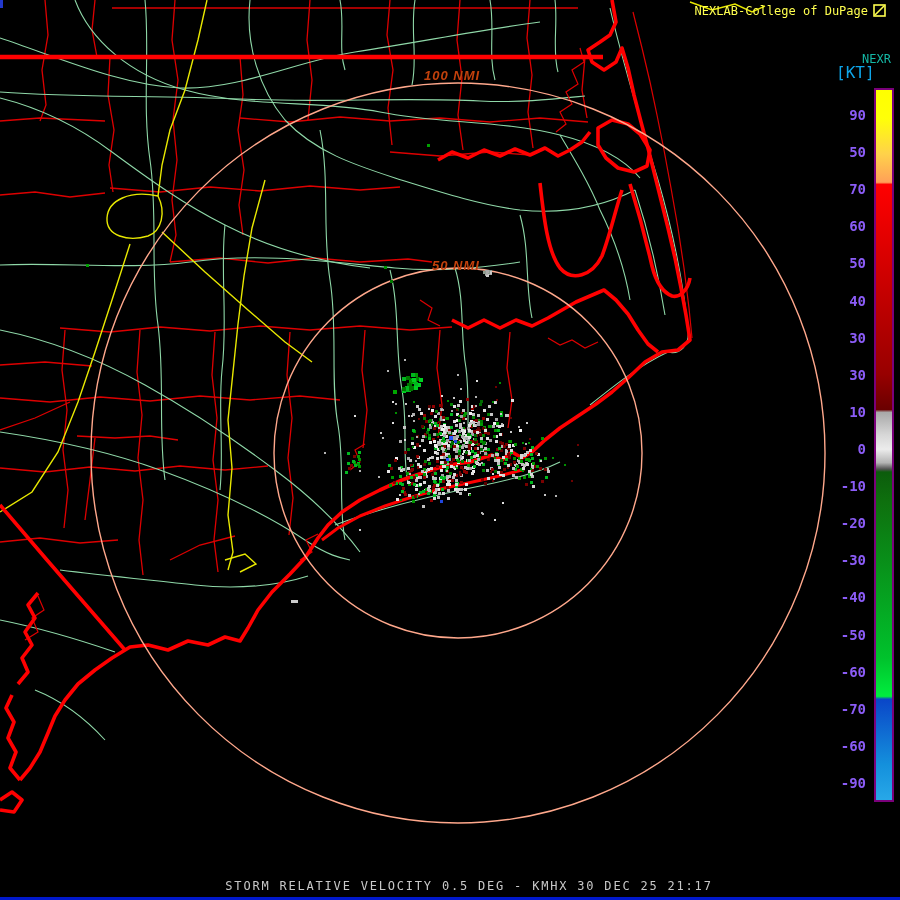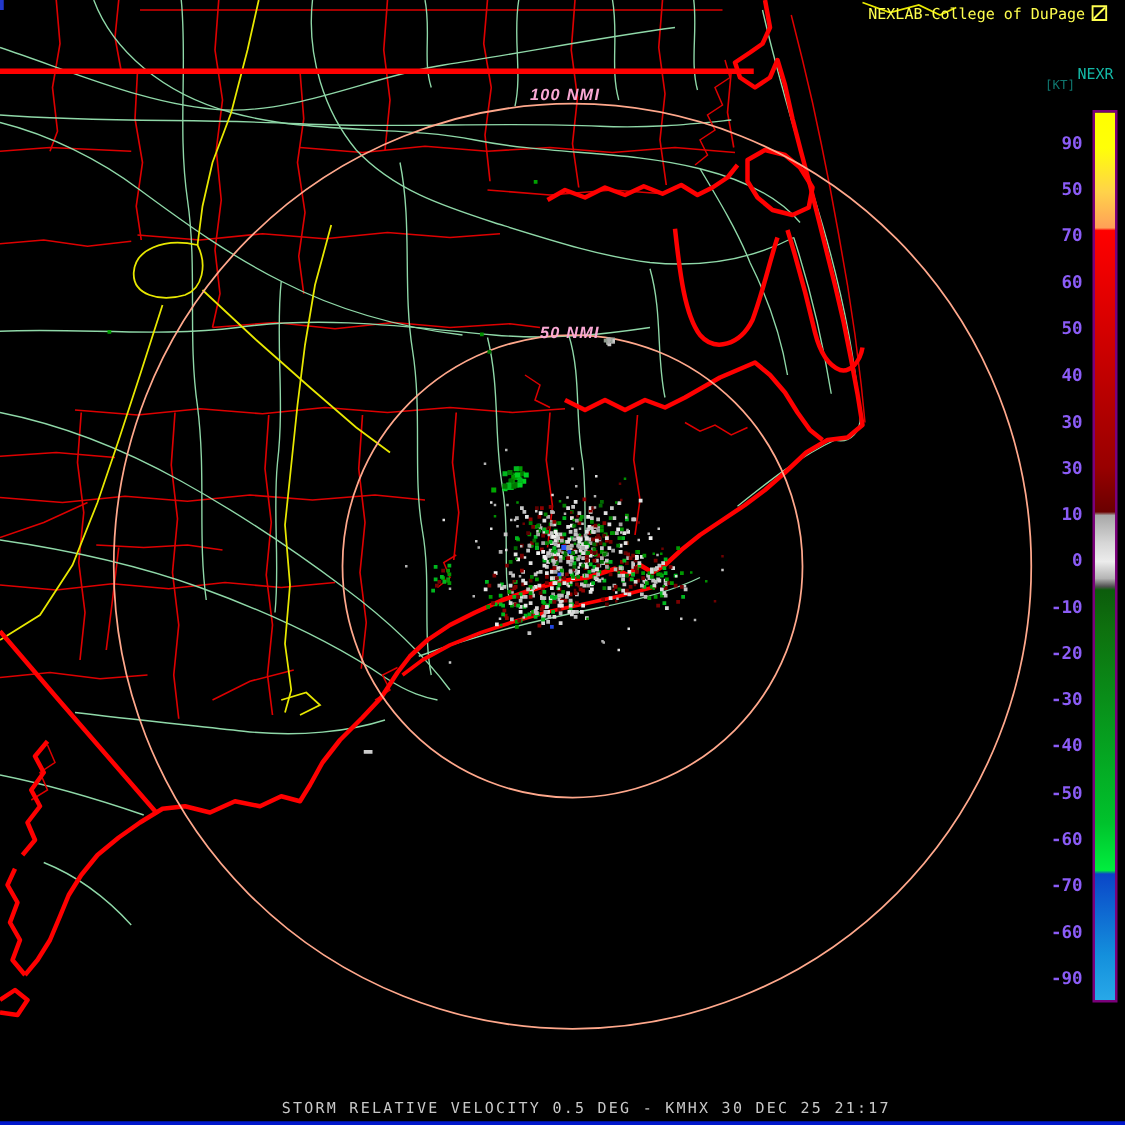--- a/index.html
+++ b/index.html
@@ -3,36 +3,36 @@
 <meta charset="utf-8">
 <style>
   html,body{margin:0;padding:0;background:#000;}
   #viewport{position:relative;width:900px;height:900px;background:#000;overflow:hidden;
     font-family:"DejaVu Sans Mono", monospace;}
   #map-svg{position:absolute;left:0;top:0;}
   .txt{position:absolute;white-space:pre;}
   #header-title{right:32px;top:4px;color:#ffff4f;font-size:12px;letter-spacing:0px;}
   #logo-icon{position:absolute;right:14px;top:4px;width:13px;height:13px;}
   #cb-title{left:862px;top:52px;color:#14b8a6;font-size:12px;}
-  #cb-unit{left:836px;top:63px;color:#0f766e;font-size:10px;}
+  #cb-unit{left:836px;top:63px;color:#0ea5e9;font-size:16px;}
   #colorbar{position:absolute;left:874px;top:88px;width:16px;height:710px;
     border:2px solid #7a007a;
     background:linear-gradient(to bottom,
       #ffff00 0%, #ffff08 4%, #ffd24a 9%, #ffa058 13%,
       #ff0000 13.3%, #e60000 20%, #980000 40%, #6a0000 45%,
       #a8a8a8 45.4%, #d6d6d6 48.5%, #ececec 50.6%, #b4b4b4 52.5%, #525252 53.4%,
       #0c5c0c 53.8%, #0e700e 58%, #00c22c 80%, #00ee3e 85.4%,
       #0a46c8 85.8%, #1490dc 95%, #28a8e8 100%);}
   .cb-tick{position:absolute;width:44px;text-align:right;color:#8b5cf6;
     font-size:14px;font-weight:bold;line-height:14px;left:822px;}
   #footer-title{left:0;width:900px;bottom:7px;text-align:center;color:#c8c8c8;
     font-size:12px;letter-spacing:1.8px;padding-left:19px;}
   #bottom-edge{position:absolute;left:0;bottom:0;width:900px;height:3px;background:#0018cc;}
   #top-left-edge{position:absolute;left:0;top:0;width:3px;height:8px;background:#2238cc;}
-  .ring-label{position:absolute;color:#f9a8d4;font-family:"Liberation Sans",sans-serif;
+  .ring-label{position:absolute;color:#c2410c;font-family:"Liberation Sans",sans-serif;
     font-size:13px;font-weight:bold;font-style:italic;letter-spacing:1px;}
   #ring-label-100{left:424px;top:68px;}
   #ring-label-50{left:432px;top:258px;}
 </style>
 </head>
 <body>
 
 <div id="viewport">
 
   <svg id="map-svg" width="900" height="900" viewBox="0 0 900 900">

